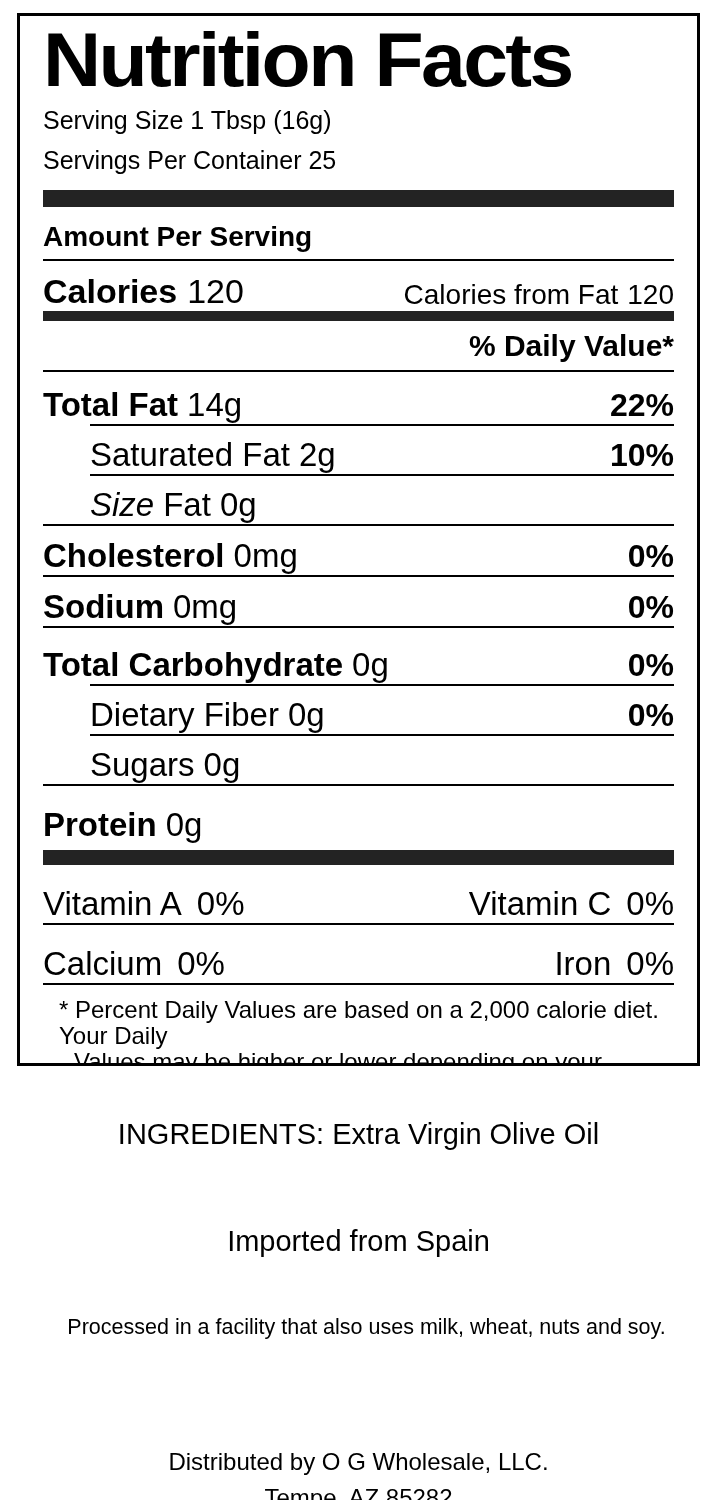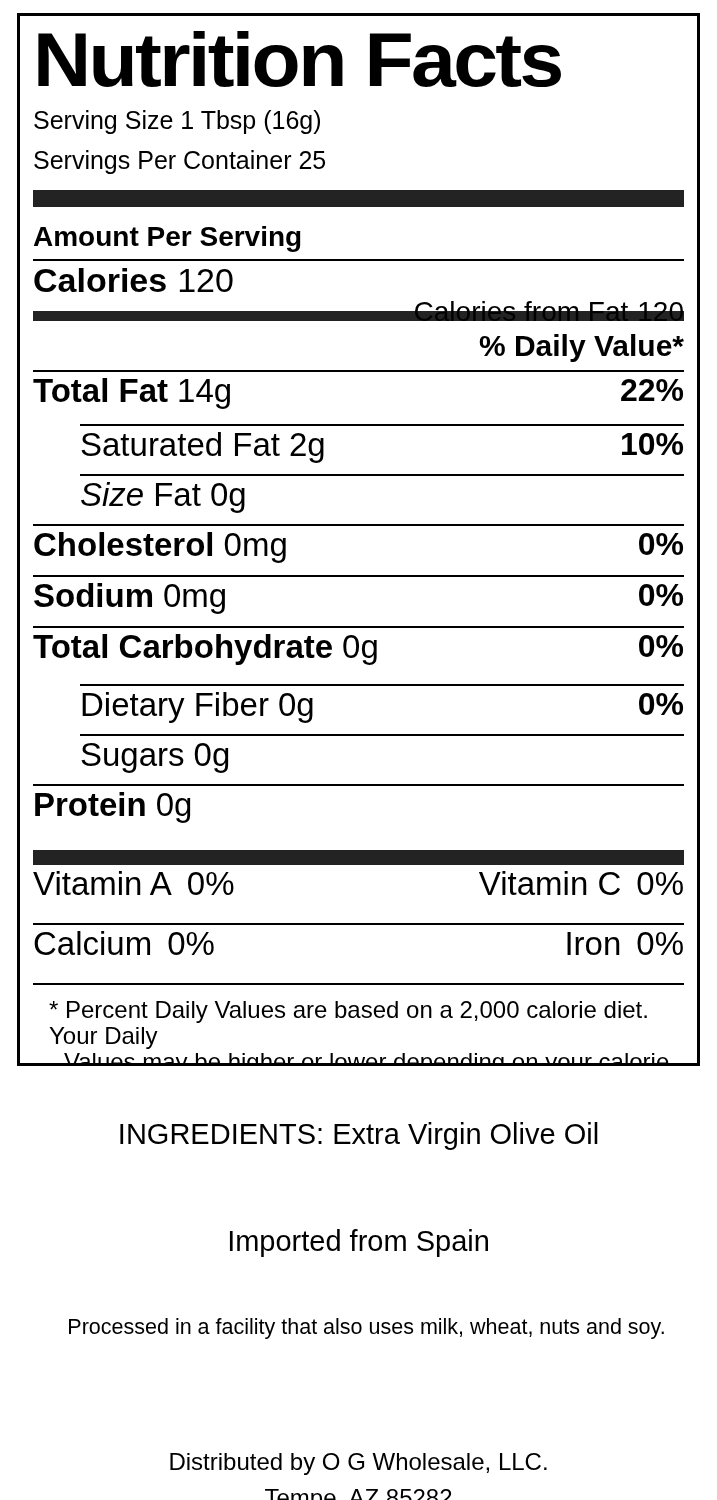--- a/index.html
+++ b/index.html
@@ -3,35 +3,35 @@
 <meta charset="utf-8">
 <style>
   * { margin:0; padding:0; box-sizing:border-box; }
   html,body { background:#ffffff; }
   body { font-family:"Liberation Sans", sans-serif; color:#000; }
   .page { position:relative; width:717px; height:1500px; background:#fff; overflow:hidden; }
 
   
   .nf-box {
     position:absolute; left:17px; top:13px; width:683px; height:1053px;
-    border:3px solid #000; background:#fff; padding:0 13px; overflow:hidden;
+    border:3px solid #000; background:#fff; padding:0 23px; overflow:hidden;
   }
   .nf-title {
     font-size:76px; font-weight:bold; letter-spacing:-2.5px; line-height:80px;
     margin-top:4px; white-space:nowrap; transform:scaleX(1.06); transform-origin:left center;
   }
   .nf-serving { font-size:25px; line-height:40px; }
   .bar { background:#232323; }
   .bar-thick { height:17px; margin-top:10px; }
   .bar-med   { height:10px; }
   .bar-thick2{ height:15px; margin-top:6px; }
   .nf-aps { font-size:28px; font-weight:bold; padding:16px 0 8px 0; line-height:28px; }
   .rule { height:2px; background:#000; }
   .rule.indent { margin-left:47px; }
-  .row { display:flex; justify-content:space-between; align-items:flex-start; }
+  .row { display:flex; justify-content:space-between; align-items:flex-end; }
   .cal-row { height:50px; font-size:34px; }
   .cal-left .val { font-weight:normal; margin-left:10px; }
   .cal-left .lbl { font-weight:bold; }
   .cal-right { font-size:28px;margin-top:35px; }
   .cal-right .val { margin-left:9px; }
   .dv-row { height:49px; display:flex; justify-content:flex-end; align-items:center;
             font-size:30px; font-weight:bold; }
   .nut { font-size:33px; }
   .nut .name-b { font-weight:bold; }
   .nut .amt { margin-left:9px; }

